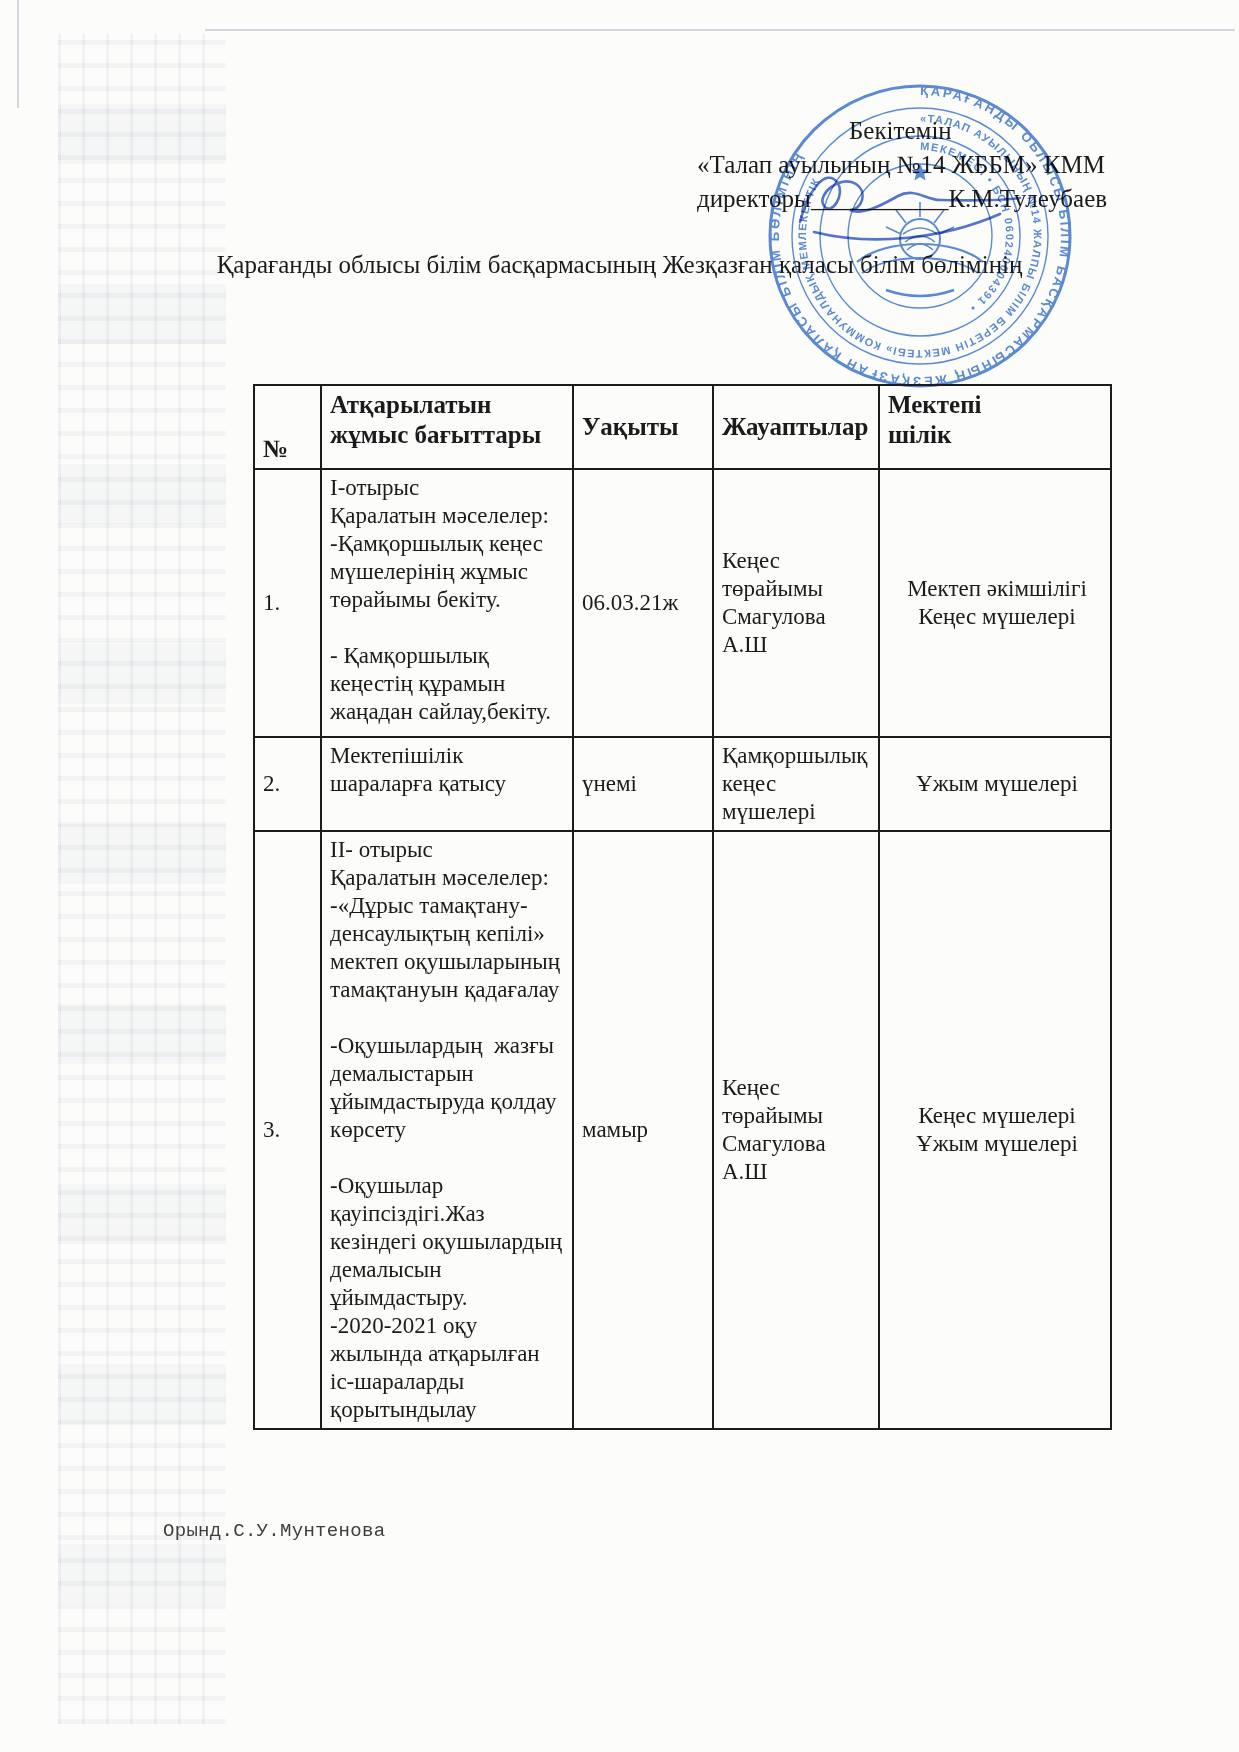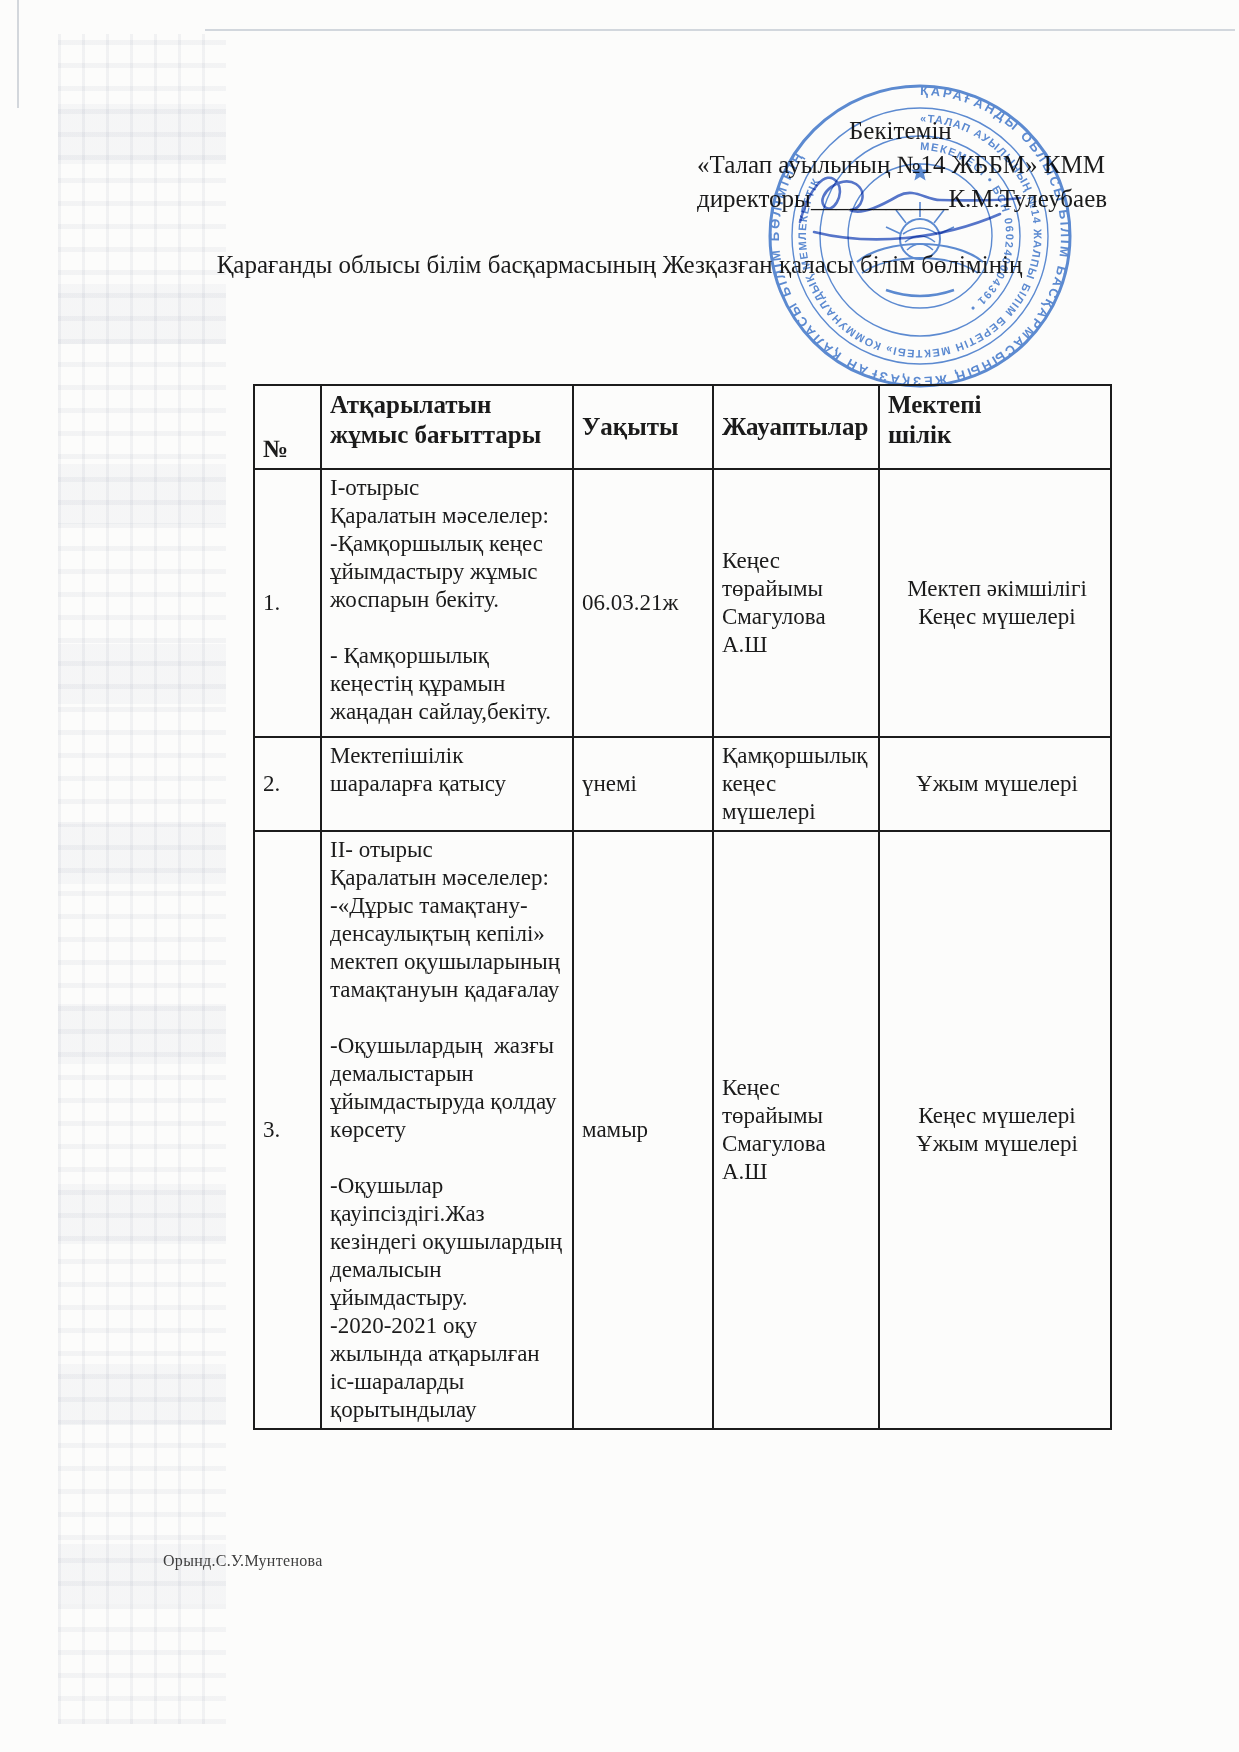--- a/index.html
+++ b/index.html
@@ -65,21 +65,21 @@
   .th-participants{vertical-align:top;}
   .th-participants .breakword{display:inline-block;width:106px;word-break:break-all;}
   .num-cell{vertical-align:middle;}
   .directions-cell{vertical-align:top;}
   .time-cell,.responsible-cell{vertical-align:middle;}
   .participants-cell{vertical-align:middle;padding-right:86px;text-align:center;}
   .cell-line{margin:0;min-height:28px;white-space:pre-wrap;}
   .bold{font-weight:normal;}
 
   
-  .executor{position:absolute;left:163px;top:1552px;font-size:16px;color:#3e3e3e;letter-spacing:.3px;}
+  .executor{position:absolute;left:163px;top:1520px;font-size:19px;color:#3e3e3e;letter-spacing:.3px;font-family:Liberation Mono, monospace;}
 </style>
 </head>
 <body>
 
 <div class="page" style="--stamp-color: #4b7fd0; --signature-color: #3f63c6;">
 
   <div class="artifact-strip"></div>
   <div class="artifact-topline"></div>
   <div class="artifact-leftline"></div>
 
@@ -139,21 +139,21 @@
         <th class="th-time">Уақыты</th>
         <th class="th-responsible">Жауаптылар</th>
         <th class="th-participants"><span class="breakword">Мектепішілік</span></th>
       </tr>
 
       <tr class="r1">
         <td class="num-cell">1.</td>
         <td class="directions-cell">
           <p class="cell-line bold">І-отырыс</p>
           <p class="cell-line bold">Қаралатын мәселелер:</p>
-          <p class="cell-line">-Қамқоршылық кеңес ұйымдастыру жұмыс жоспарын бекіту.</p>
+          <p class="cell-line">-Қамқоршылық кеңес мүшелерінің жұмыс төрайымы бекіту.</p>
           <p class="cell-line"></p>
           <p class="cell-line">- Қамқоршылық кеңестің құрамын жаңадан сайлау,бекіту.</p>
         </td>
         <td class="time-cell">06.03.21ж</td>
         <td class="responsible-cell">Кеңес төрайымы Смагулова А.Ш</td>
         <td class="participants-cell">Мектеп әкімшілігі Кеңес мүшелері</td>
       </tr>
 
       <tr class="r2">
         <td class="num-cell">2.</td>

